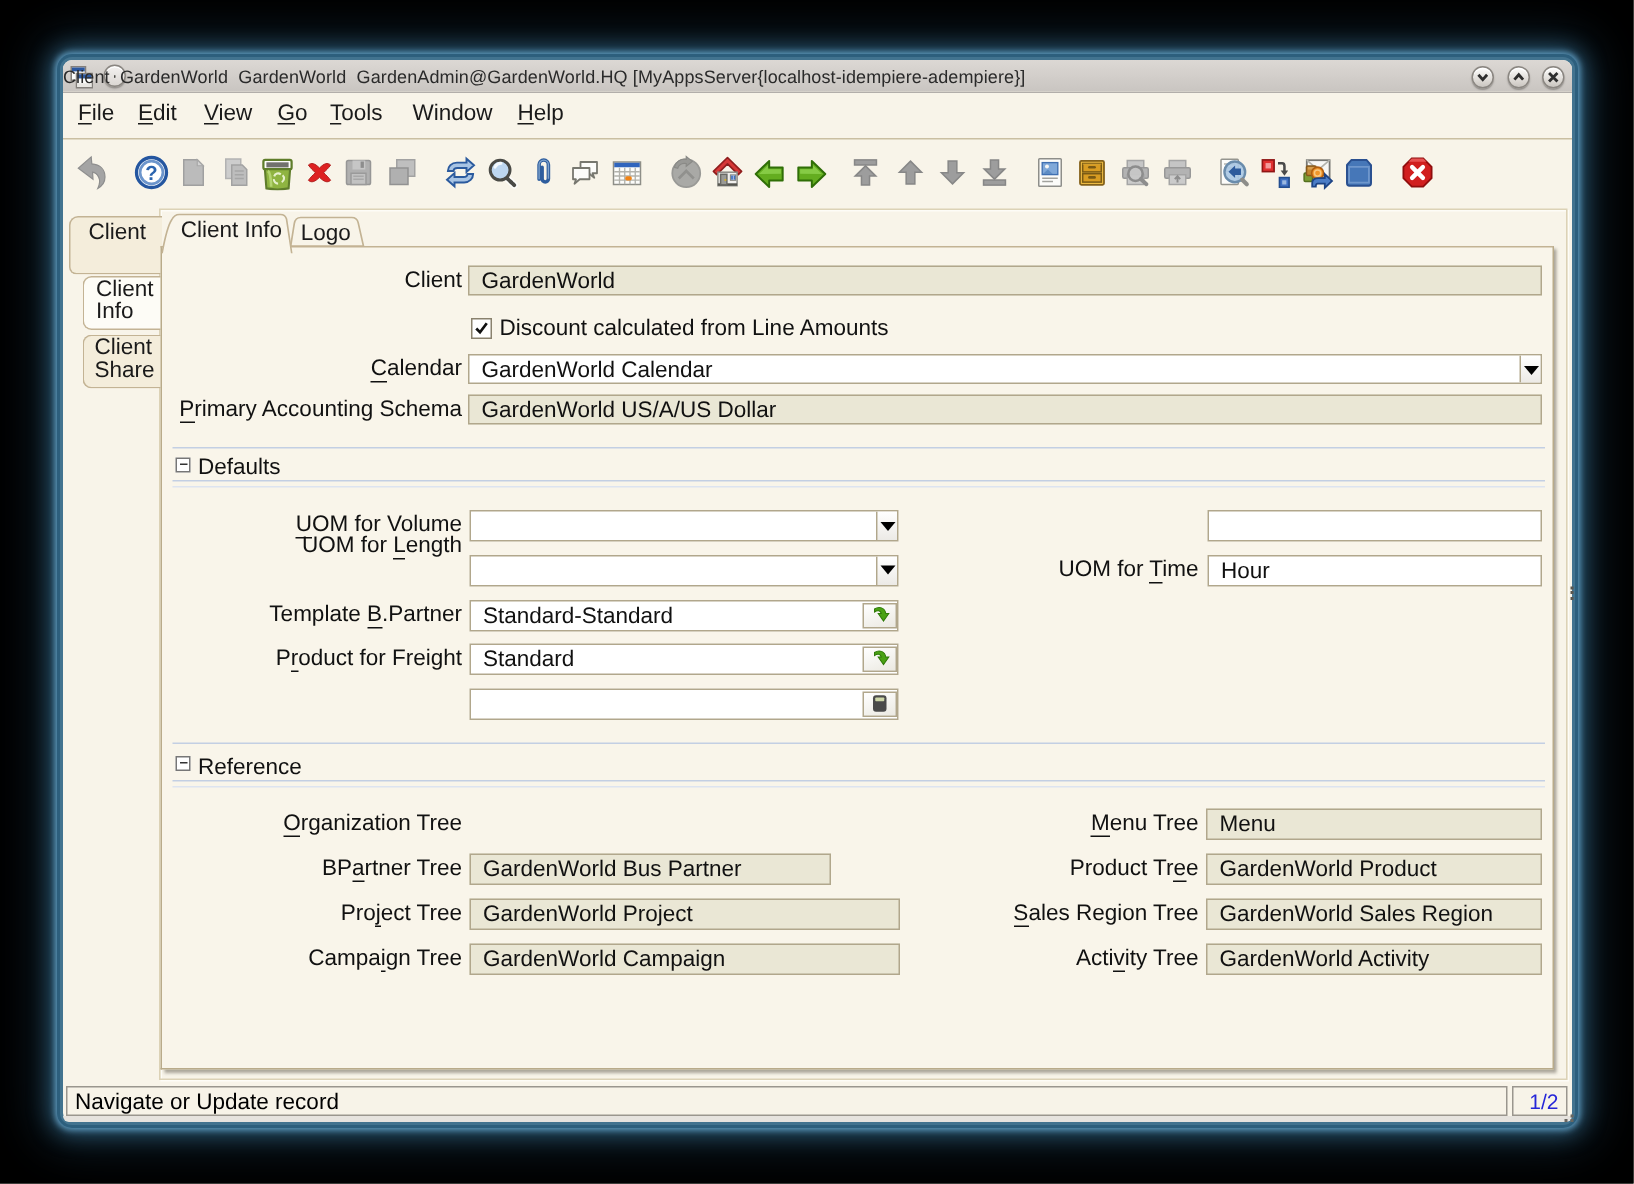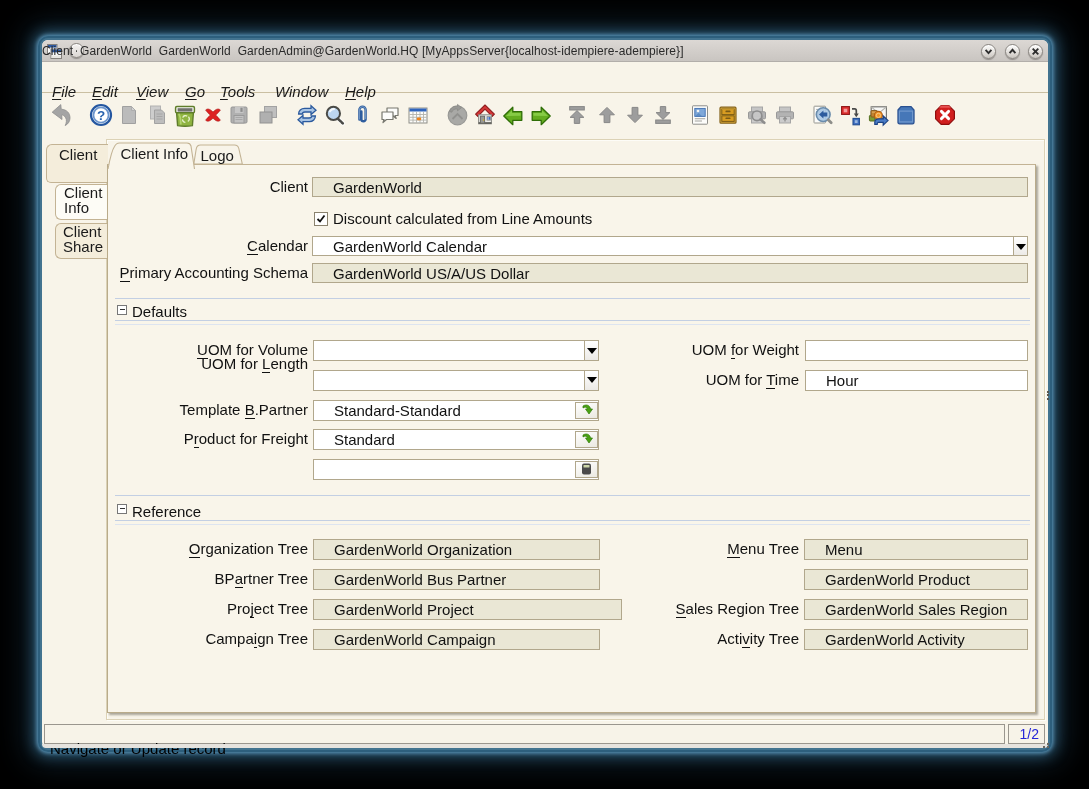--- a/index.html
+++ b/index.html
@@ -10,50 +10,50 @@
 #titlebar { position:absolute; left:0; top:0; right:0; height:22px;
   background:linear-gradient(#dcd8d4,#c9c5c1); border-radius:6px 6px 0 0;
   border-bottom:1px solid #b2aeaa; }
 #title { position:absolute; left:0; right:0; top:4px; text-align:left;
   font-size:12px; letter-spacing:0.08px; color:#2a2a2a; }
 .tbtn { position:absolute; top:3.5px; width:15px; height:15px; border-radius:50%;
   background:linear-gradient(#fefefd,#d8d4cf 75%,#c9c5c0); border:1px solid #8a8681;
   box-shadow:0 1px 1px rgba(90,86,82,.5), inset 0 1px 0 #fff; }
 #menubar { position:absolute; left:0; top:22px; right:0; height:31px;
   border-bottom:1px solid #cabfa2; font-size:15px; color:#1a1a1a; }
-.mi { position:absolute; top:21px;font-style:italic; }
+.mi { position:absolute; top:5px; }
 .mn { text-decoration:underline; text-underline-offset:2px; }
 .ti { position:absolute; top:62.5px; width:24px; height:24px; }
 .ltab { position:absolute; z-index:2; font-size:15px; color:#1a1a1a;
   border:1px solid #c3b394; border-right:none; background:#f4eddb; }
 #ltab0 { left:4px; top:104px; width:62px; height:39px; border-radius:6px 0 0 5px; padding:1px 0 0 12px; }
 #ltab1 { left:13px; top:144px; width:53px; height:36px; border-radius:6px 0 0 6px;
   background:#fdfcf6; padding:0 0 0 8px; line-height:15.2px; }
 #ltab2 { left:13px; top:182.5px; width:53px; height:36px; border-radius:6px 0 0 6px;
   padding:0.5px 0 0 7px; line-height:15.2px; }
 #panel { position:absolute; left:65px; top:123.5px; width:929px; height:549.5px;
   border:1px solid #b9ab8a; border-top-color:#c3b394; background:#f9f5ea;
   box-shadow:2px 2px 2px rgba(105,100,88,.55); z-index:2; }
 .lbl { position:absolute; font-size:15px; color:#111; text-align:right; left:0; width:200px; height:20px; padding-top:1px; }
 .lbl2 { position:absolute; font-size:15px; color:#111; text-align:right; width:200px; height:20px; padding-top:1px; }
 .fld { position:absolute; background:#fff; border:1px solid #b1a78c; font-size:15px;
-  color:#111; padding:1px 0 0 20px; overflow:hidden; white-space:nowrap; }
+  color:#111; padding:1px 0 0 8px; overflow:hidden; white-space:nowrap; }
 .ro { background:#eae7d5; }
 .sep { position:absolute; left:7px; width:915px; height:1px; background:#c3cfe3; }
 .shdr { position:absolute; font-size:15px; color:#111; left:24px; }
 .cbx { position:absolute; width:14px; height:14px; background:#fff; border:1px solid #8a826e; }
 .combo-btn { position:absolute; right:0; top:0; bottom:0; width:14px; border-left:1px solid #b1a78c;
   background:linear-gradient(#fff,#eceae6); }
 .combo-btn:after { content:""; position:absolute; left:2px; top:6.5px;
   border:5px solid transparent; border-top:6px solid #000; }
 .sbtn { position:absolute; right:0.5px; top:1px; width:23px; height:17px; border:1px solid #b1a78c;
   background:linear-gradient(160deg,#ffffff,#ebe9e1); }
 #statusbar { position:absolute; left:0; right:0; bottom:0; height:30px; }
 #sb1 { position:absolute; left:2px; top:6px; width:961px; height:20px;
-  border:1px solid #9a968e; background:#f7f3e8; font-size:15px; padding:15px 0 0 5px; }
+  border:1px solid #9a968e; background:#f7f3e8; font-size:15px; padding:1px 0 0 5px; }
 #sb2 { position:absolute; left:966px; top:6px; width:37px; height:20px;
   border:1px solid #9a968e; background:#f7f3e8; font-size:14px; color:#2525d8;
   text-align:right; padding:1px 5px 0 0; }
 #graystrip { position:absolute; left:0; right:0; bottom:0; height:4px;
   background:#e6e3de; border-radius:0 0 5px 5px; }
 .mnq { border-bottom:1px solid #111; }
 </style></head>
 <body>
 <div id="win">
   <div id="titlebar">
@@ -318,44 +318,43 @@
         </div></div>
     <div class="fld" style="left:205px; top:294.5px; width:286px; height:21px">
         <div class="sbtn">
           <svg width="21" height="15" viewBox="0 0 21 15" style="position:absolute;left:0;top:0">
             <rect x="6" y="1.5" width="9" height="11" rx="2" fill="#4a4a4a"></rect>
             <rect x="7.5" y="3" width="6" height="2.5" rx="0.5" fill="#cdd6a8"></rect>
           </svg>
         </div>
       </div>
 
-    <div class="lbl2" style="left:491px; top:175.5px">UOM <span class="mnq">f</span>or Weight</div>
     <div class="fld" style="left:697px; top:175.5px; width:223px; height:21px"></div>
     <div class="lbl2" style="left:491px; top:205px">UOM for <span class="mnq">T</span>ime</div>
     <div class="fld" style="left:697px; top:205px; width:223px; height:21px">Hour</div>
 
     <div class="sep" style="top:330px"></div>
     <div class="cbx" style="left:9px; top:339px; width:10px; height:10px; border-color:#777">
         <div style="position:absolute;left:1.5px;top:3.5px;width:5px;height:1px;background:#333"></div>
       </div>
     <div class="shdr" style="top:338px">Reference</div>
     <div class="sep" style="top:355px"></div>
     <div class="sep" style="top:359.5px; background:#dde4f0"></div>
 
     <div class="lbl" style="top:374.5px"><span class="mnq">O</span>rganization Tree</div>
-    <div class="fld ro" style="left:205px; top:374.5px; width:287px; height:21px">GardenWorld Organization</div>
     <div class="lbl" style="top:404.5px">BP<span class="mnq">a</span>rtner Tree</div>
-    <div class="fld ro" style="left:205px; top:404.5px; width:287px; height:21px">GardenWorld Bus Partner</div>
+    <div class="fld ro" style="left:205px; top:404.5px; width:241px; height:21px">GardenWorld Bus Partner</div>
     <div class="lbl" style="top:434.5px">Pro<span class="mnq">j</span>ect Tree</div>
-    <div class="fld ro" style="left:205px; top:434.5px; width:309px; height:21px">GardenWorld Project</div>
+    <div class="fld ro" style="left:205px; top:434.5px; width:287px; height:21px">GardenWorld Project</div>
     <div class="lbl" style="top:464.5px">Campa<span class="mnq">i</span>gn Tree</div>
     <div class="fld ro" style="left:205px; top:464.5px; width:287px; height:21px">GardenWorld Campaign</div>
 
     <div class="lbl2" style="left:491px; top:374.5px"><span class="mnq">M</span>enu Tree</div>
     <div class="fld ro" style="left:696px; top:374.5px; width:224px; height:21px">Menu</div>
+    <div class="lbl2" style="left:491px; top:404.5px">Product Tr<span class="mnq">e</span>e</div>
     <div class="fld ro" style="left:696px; top:404.5px; width:224px; height:21px">GardenWorld Product</div>
     <div class="lbl2" style="left:491px; top:434.5px"><span class="mnq">S</span>ales Region Tree</div>
     <div class="fld ro" style="left:696px; top:434.5px; width:224px; height:21px">GardenWorld Sales Region</div>
     <div class="lbl2" style="left:491px; top:464.5px">Acti<span class="mnq">v</span>ity Tree</div>
     <div class="fld ro" style="left:696px; top:464.5px; width:224px; height:21px">GardenWorld Activity</div>
   </div>
   <div id="statusbar">
     <div id="sb1">Navigate or Update record</div>
     <div id="sb2">1/2</div>
     <div id="graystrip"></div>

